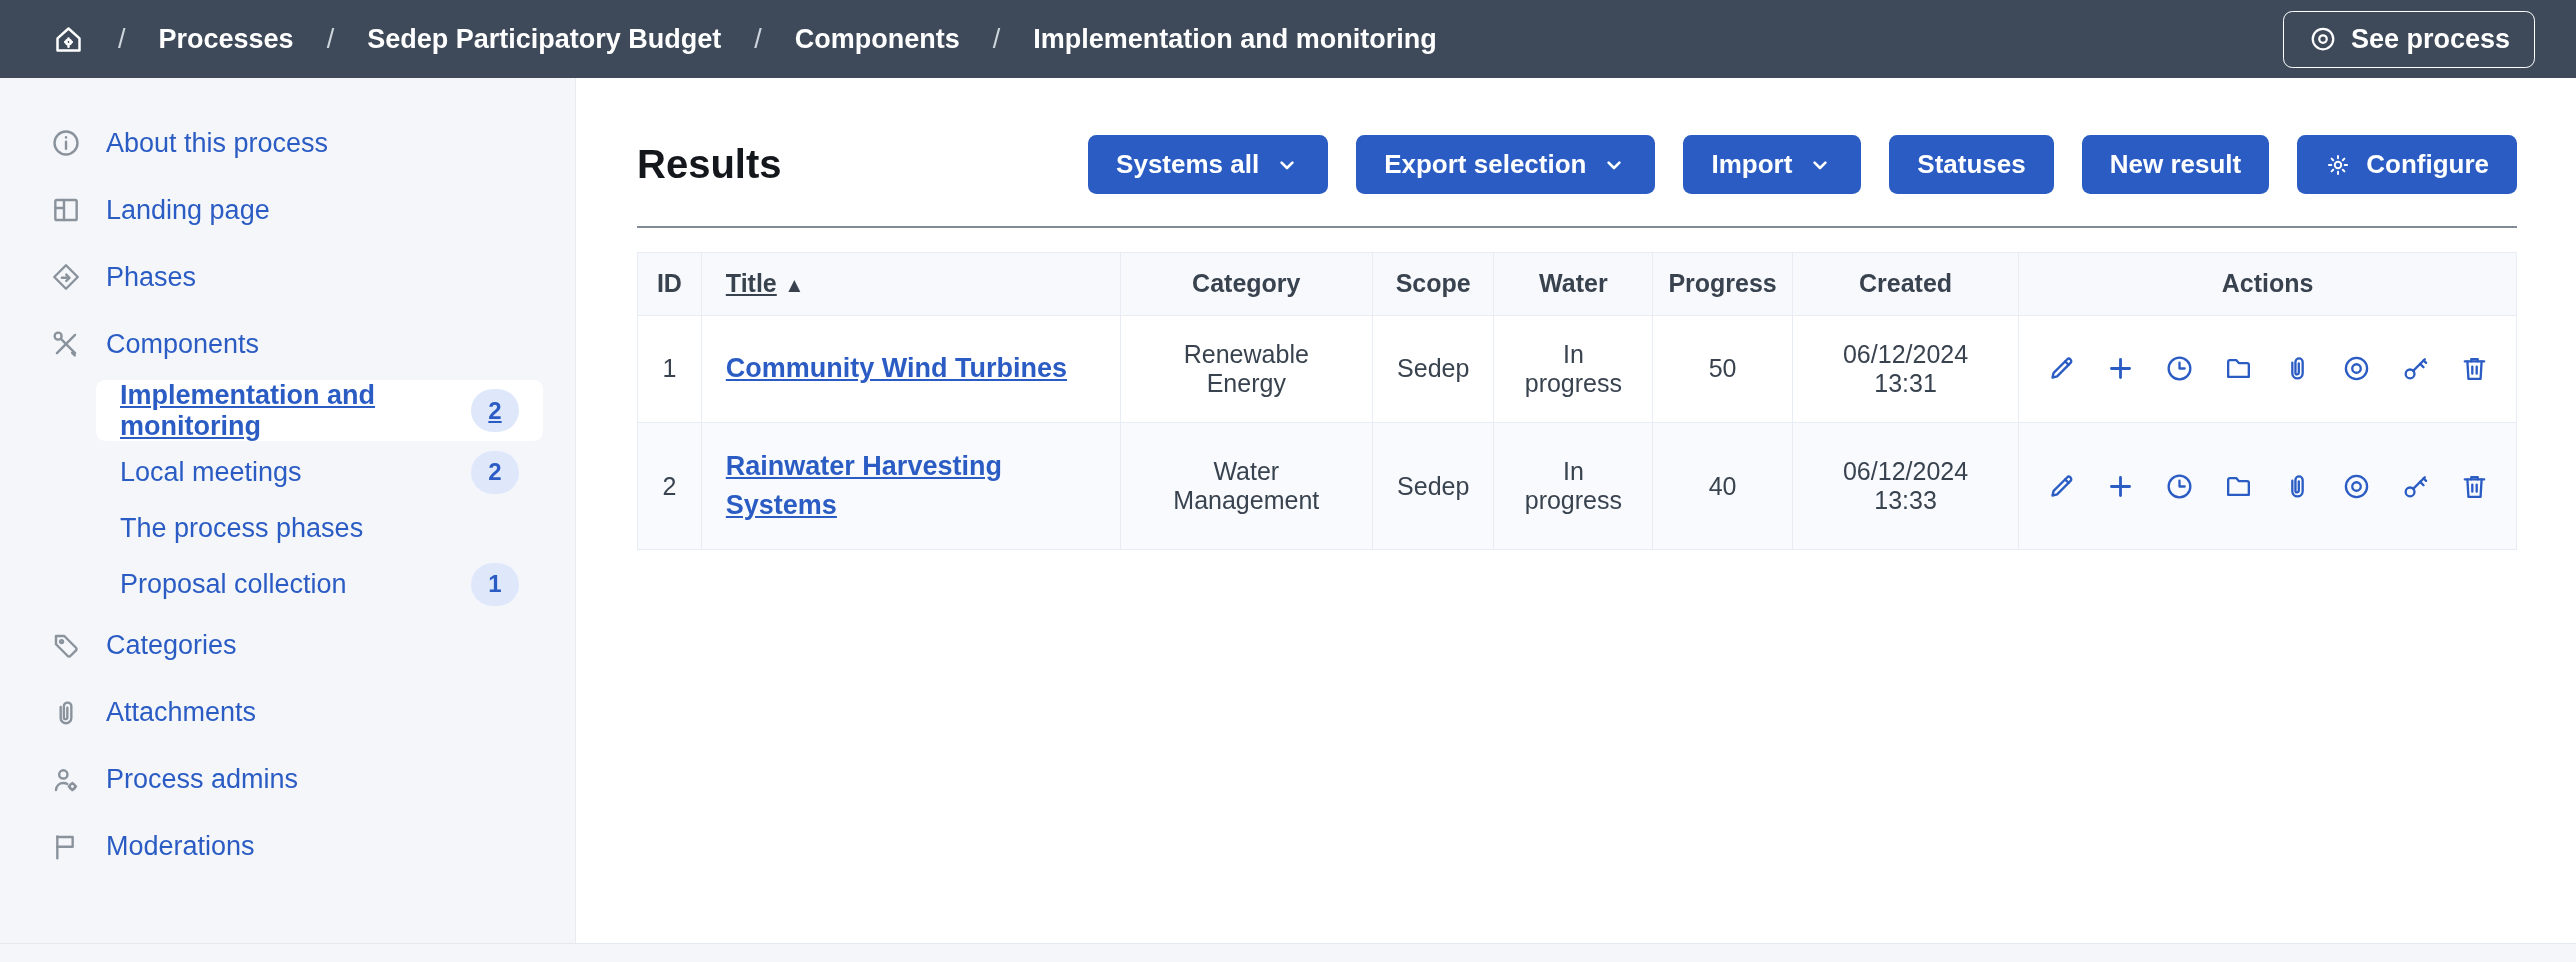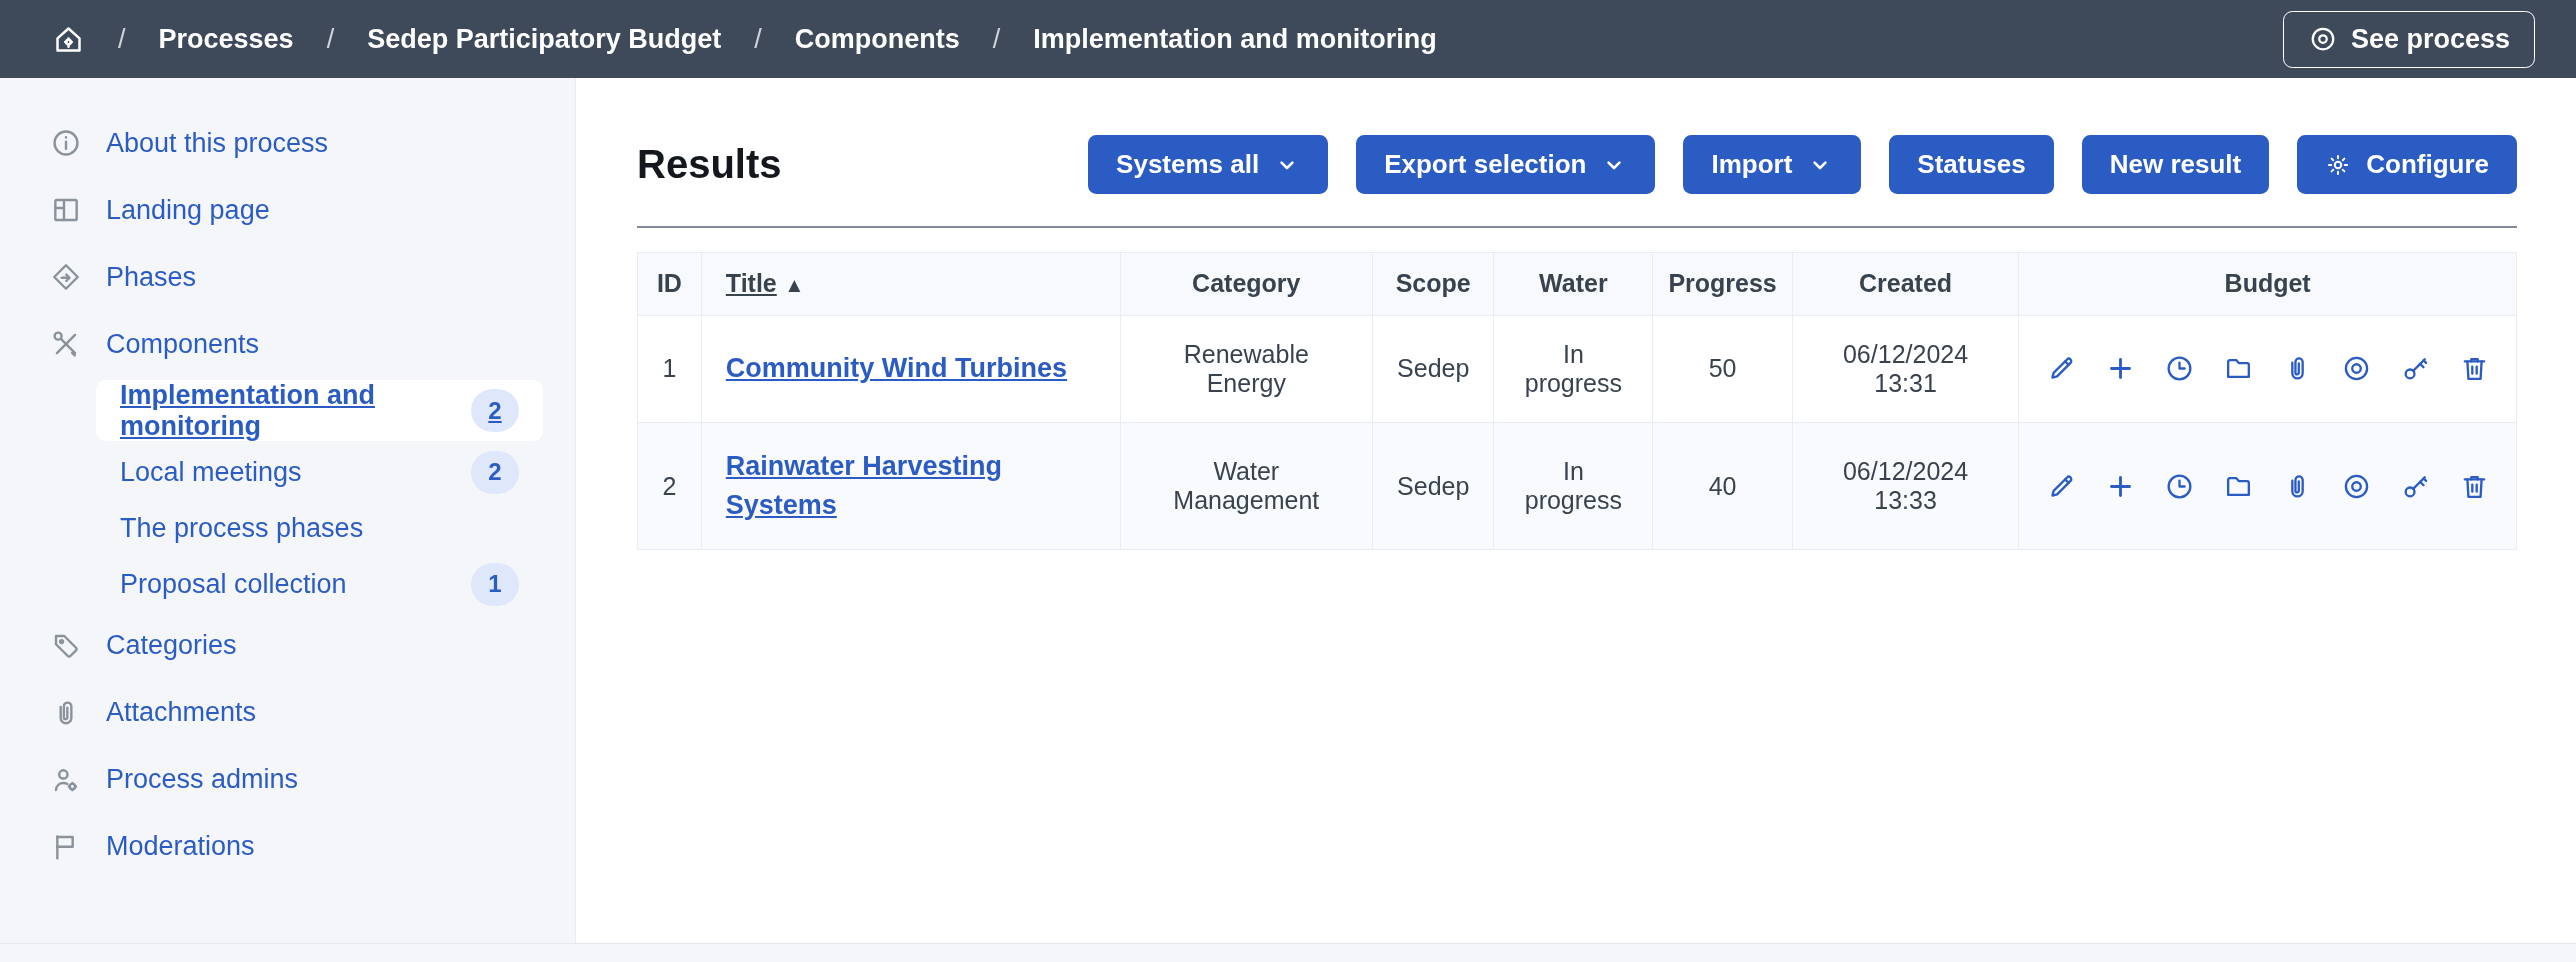--- a/index.html
+++ b/index.html
@@ -282,21 +282,21 @@
         <tr>
           <th>ID</th>
           <th class="col-title">
             <span class="sort-link">Title</span><span class="sort-arrow">▲</span>
           </th>
           <th>Category</th>
           <th>Scope</th>
           <th>Water</th>
           <th>Progress</th>
           <th>Created</th>
-          <th>Budget</th>
+          <th>Actions</th>
         </tr>
       </thead>
       <tbody>
         <tr>
           <td>1</td>
           <td class="cell-title"><span class="title-link">Community Wind Turbines</span></td>
           <td>Renewable Energy</td>
           <td>Sedep</td>
           <td>In progress</td>
           <td>50</td>

